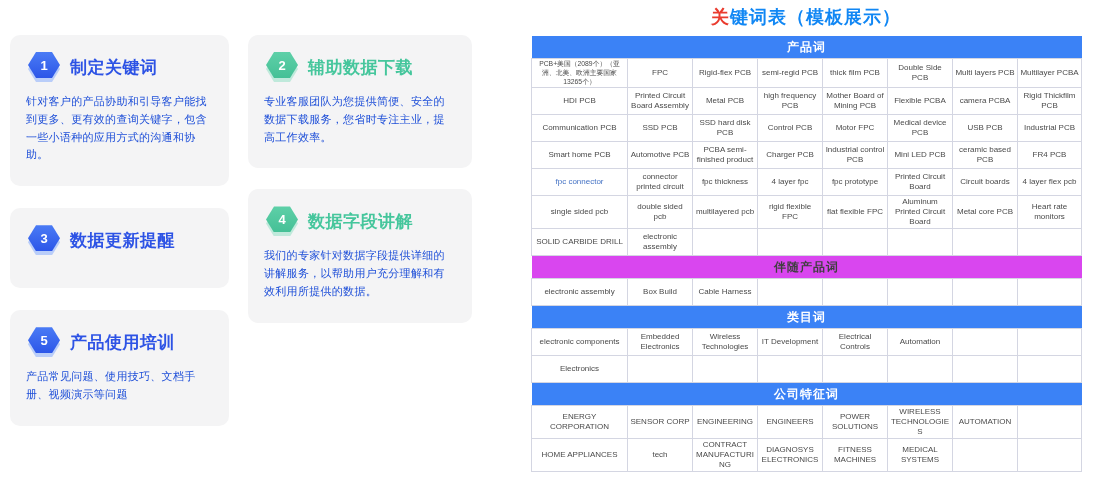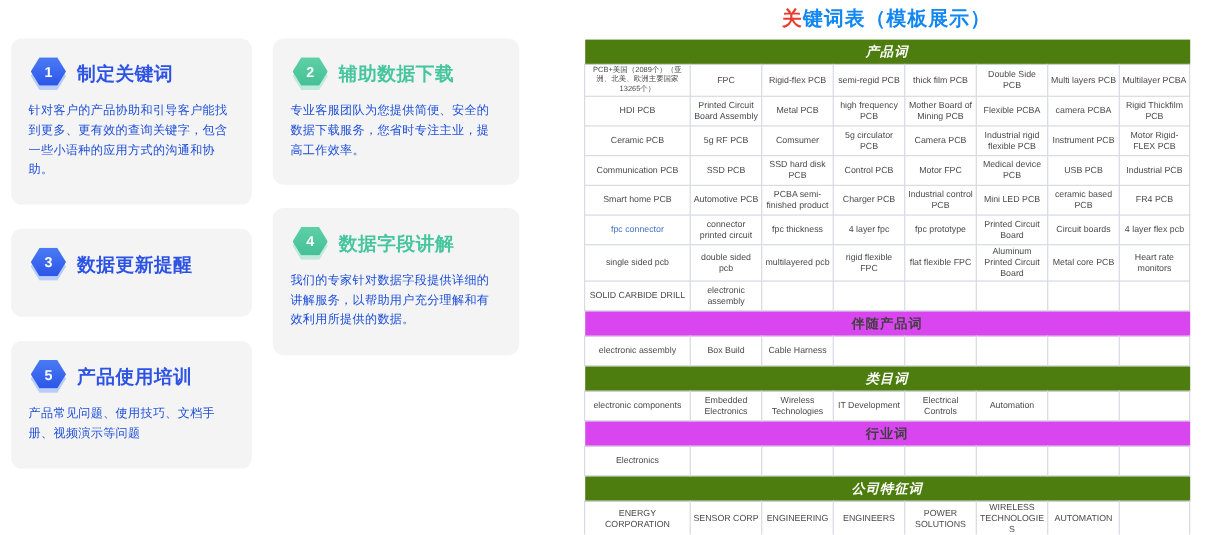--- a/index.html
+++ b/index.html
@@ -33,21 +33,21 @@
   .table-title .t-red{color:#ea3b2e;}
   .table-title .t-blue{color:#1187f4;}
   table.kw{border-collapse:collapse;width:550px;table-layout:fixed;}
   table.kw td.cell{
     border:1px solid #d4d6e2;height:24px;text-align:center;vertical-align:middle;
     font-size:8px;color:#4a4a4a;padding:1px 2px;line-height:1.25;word-wrap:break-word;
     background:#ffffff;
   }
   table.kw td.bar{height:20px;text-align:center;vertical-align:middle;
     font-size:12px;font-weight:bold;letter-spacing:1px;}
-  table.kw td.bar.dark{background:#4d7c0f;color:#ffffff;font-style:italic;}
+  table.kw td.bar.dark{background:#3b82f6;color:#ffffff;}
   table.kw td.bar.light{background:#d946ef;color:#3f3f3f;}
   table.kw td.cell.link{color:#4472c4;cursor:pointer;}
   table.kw td.cell.tiny{font-size:6.8px;line-height:1.3;}
 </style>
 </head>
 <body>
 
 <div class="col-a">
   <div class="card blue">
     <div class="card-head">
@@ -136,30 +136,20 @@
           <td class="cell">HDI PCB</td>
           <td class="cell">Printed Circuit Board Assembly</td>
           <td class="cell">Metal PCB</td>
           <td class="cell">high frequency PCB</td>
           <td class="cell">Mother Board of Mining PCB</td>
           <td class="cell">Flexible PCBA</td>
           <td class="cell">camera PCBA</td>
           <td class="cell">Rigid Thickfilm PCB</td>
         </tr>
         <tr>
-          <td class="cell">Ceramic PCB</td>
-          <td class="cell">5g RF PCB</td>
-          <td class="cell">Comsumer</td>
-          <td class="cell">5g circulator PCB</td>
-          <td class="cell">Camera PCB</td>
-          <td class="cell">Industrial rigid flexible PCB</td>
-          <td class="cell">Instrument PCB</td>
-          <td class="cell">Motor Rigid-FLEX PCB</td>
-        </tr>
-        <tr>
           <td class="cell">Communication PCB</td>
           <td class="cell">SSD PCB</td>
           <td class="cell">SSD hard disk PCB</td>
           <td class="cell">Control PCB</td>
           <td class="cell">Motor FPC</td>
           <td class="cell">Medical device PCB</td>
           <td class="cell">USB PCB</td>
           <td class="cell">Industrial PCB</td>
         </tr>
         <tr>
@@ -222,23 +212,20 @@
           <td class="cell">electronic components</td>
           <td class="cell">Embedded Electronics</td>
           <td class="cell">Wireless Technologies</td>
           <td class="cell">IT Development</td>
           <td class="cell">Electrical Controls</td>
           <td class="cell">Automation</td>
           <td class="cell"></td>
           <td class="cell"></td>
         </tr>
         <tr>
-          <td colspan="8" class="bar light">行业词</td>
-        </tr>
-        <tr>
           <td class="cell">Electronics</td>
           <td class="cell"></td>
           <td class="cell"></td>
           <td class="cell"></td>
           <td class="cell"></td>
           <td class="cell"></td>
           <td class="cell"></td>
           <td class="cell"></td>
         </tr>
         <tr>

